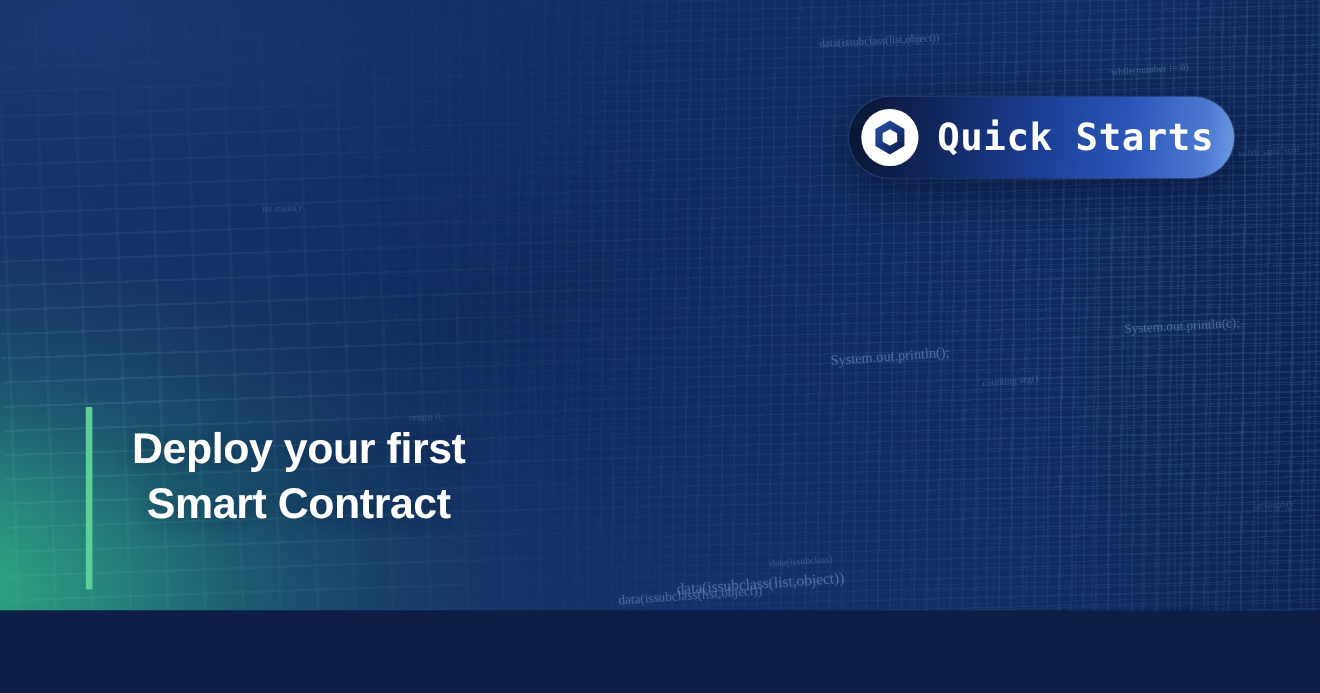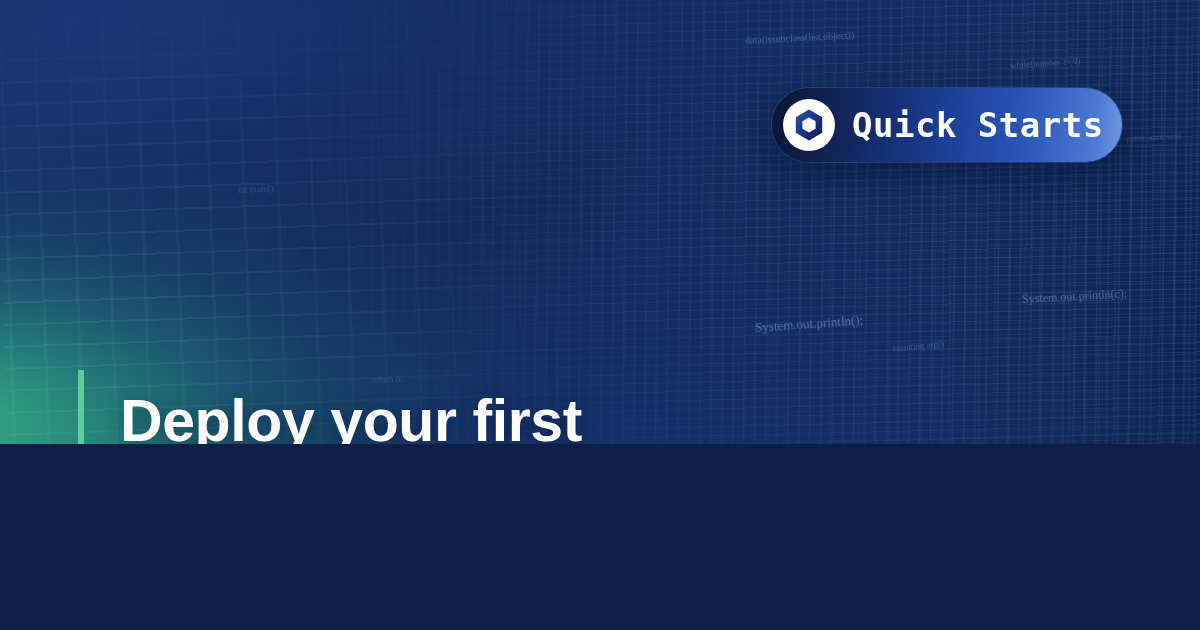--- a/index.html
+++ b/index.html
@@ -7,23 +7,24 @@
 
   html, body {
     width:1200px; height:630px;
     overflow:hidden;
     background:#0d1f47;
     font-family:"Liberation Sans", sans-serif;
   }
 
   .banner {
     position:relative;
-    width:1200px; height:444px;
+    width:1200px; height:555px;
     overflow:hidden;
     isolation:isolate;
+    text-align:center;
   }
 
   
 
   
   .bg-base {
     position:absolute; inset:0;
     background:#122a5e;
   }
 
@@ -266,21 +267,21 @@
     background:#5BCF96;
     flex:0 0 auto;
     border-radius:1px;
   }
 
   .headline {
     margin-left:36px;
     color:#ffffff;
     font-family:"Liberation Sans", sans-serif;
     font-weight:700;
-    font-size:59px;
+    font-size:39px;
     line-height:1.27;
     letter-spacing:-0.4px;
     text-shadow:0 2px 18px rgba(6,18,50,0.42);
     white-space:pre-line;
     padding-top:14px;
   }
 </style>
 </head>
 <body>
 

